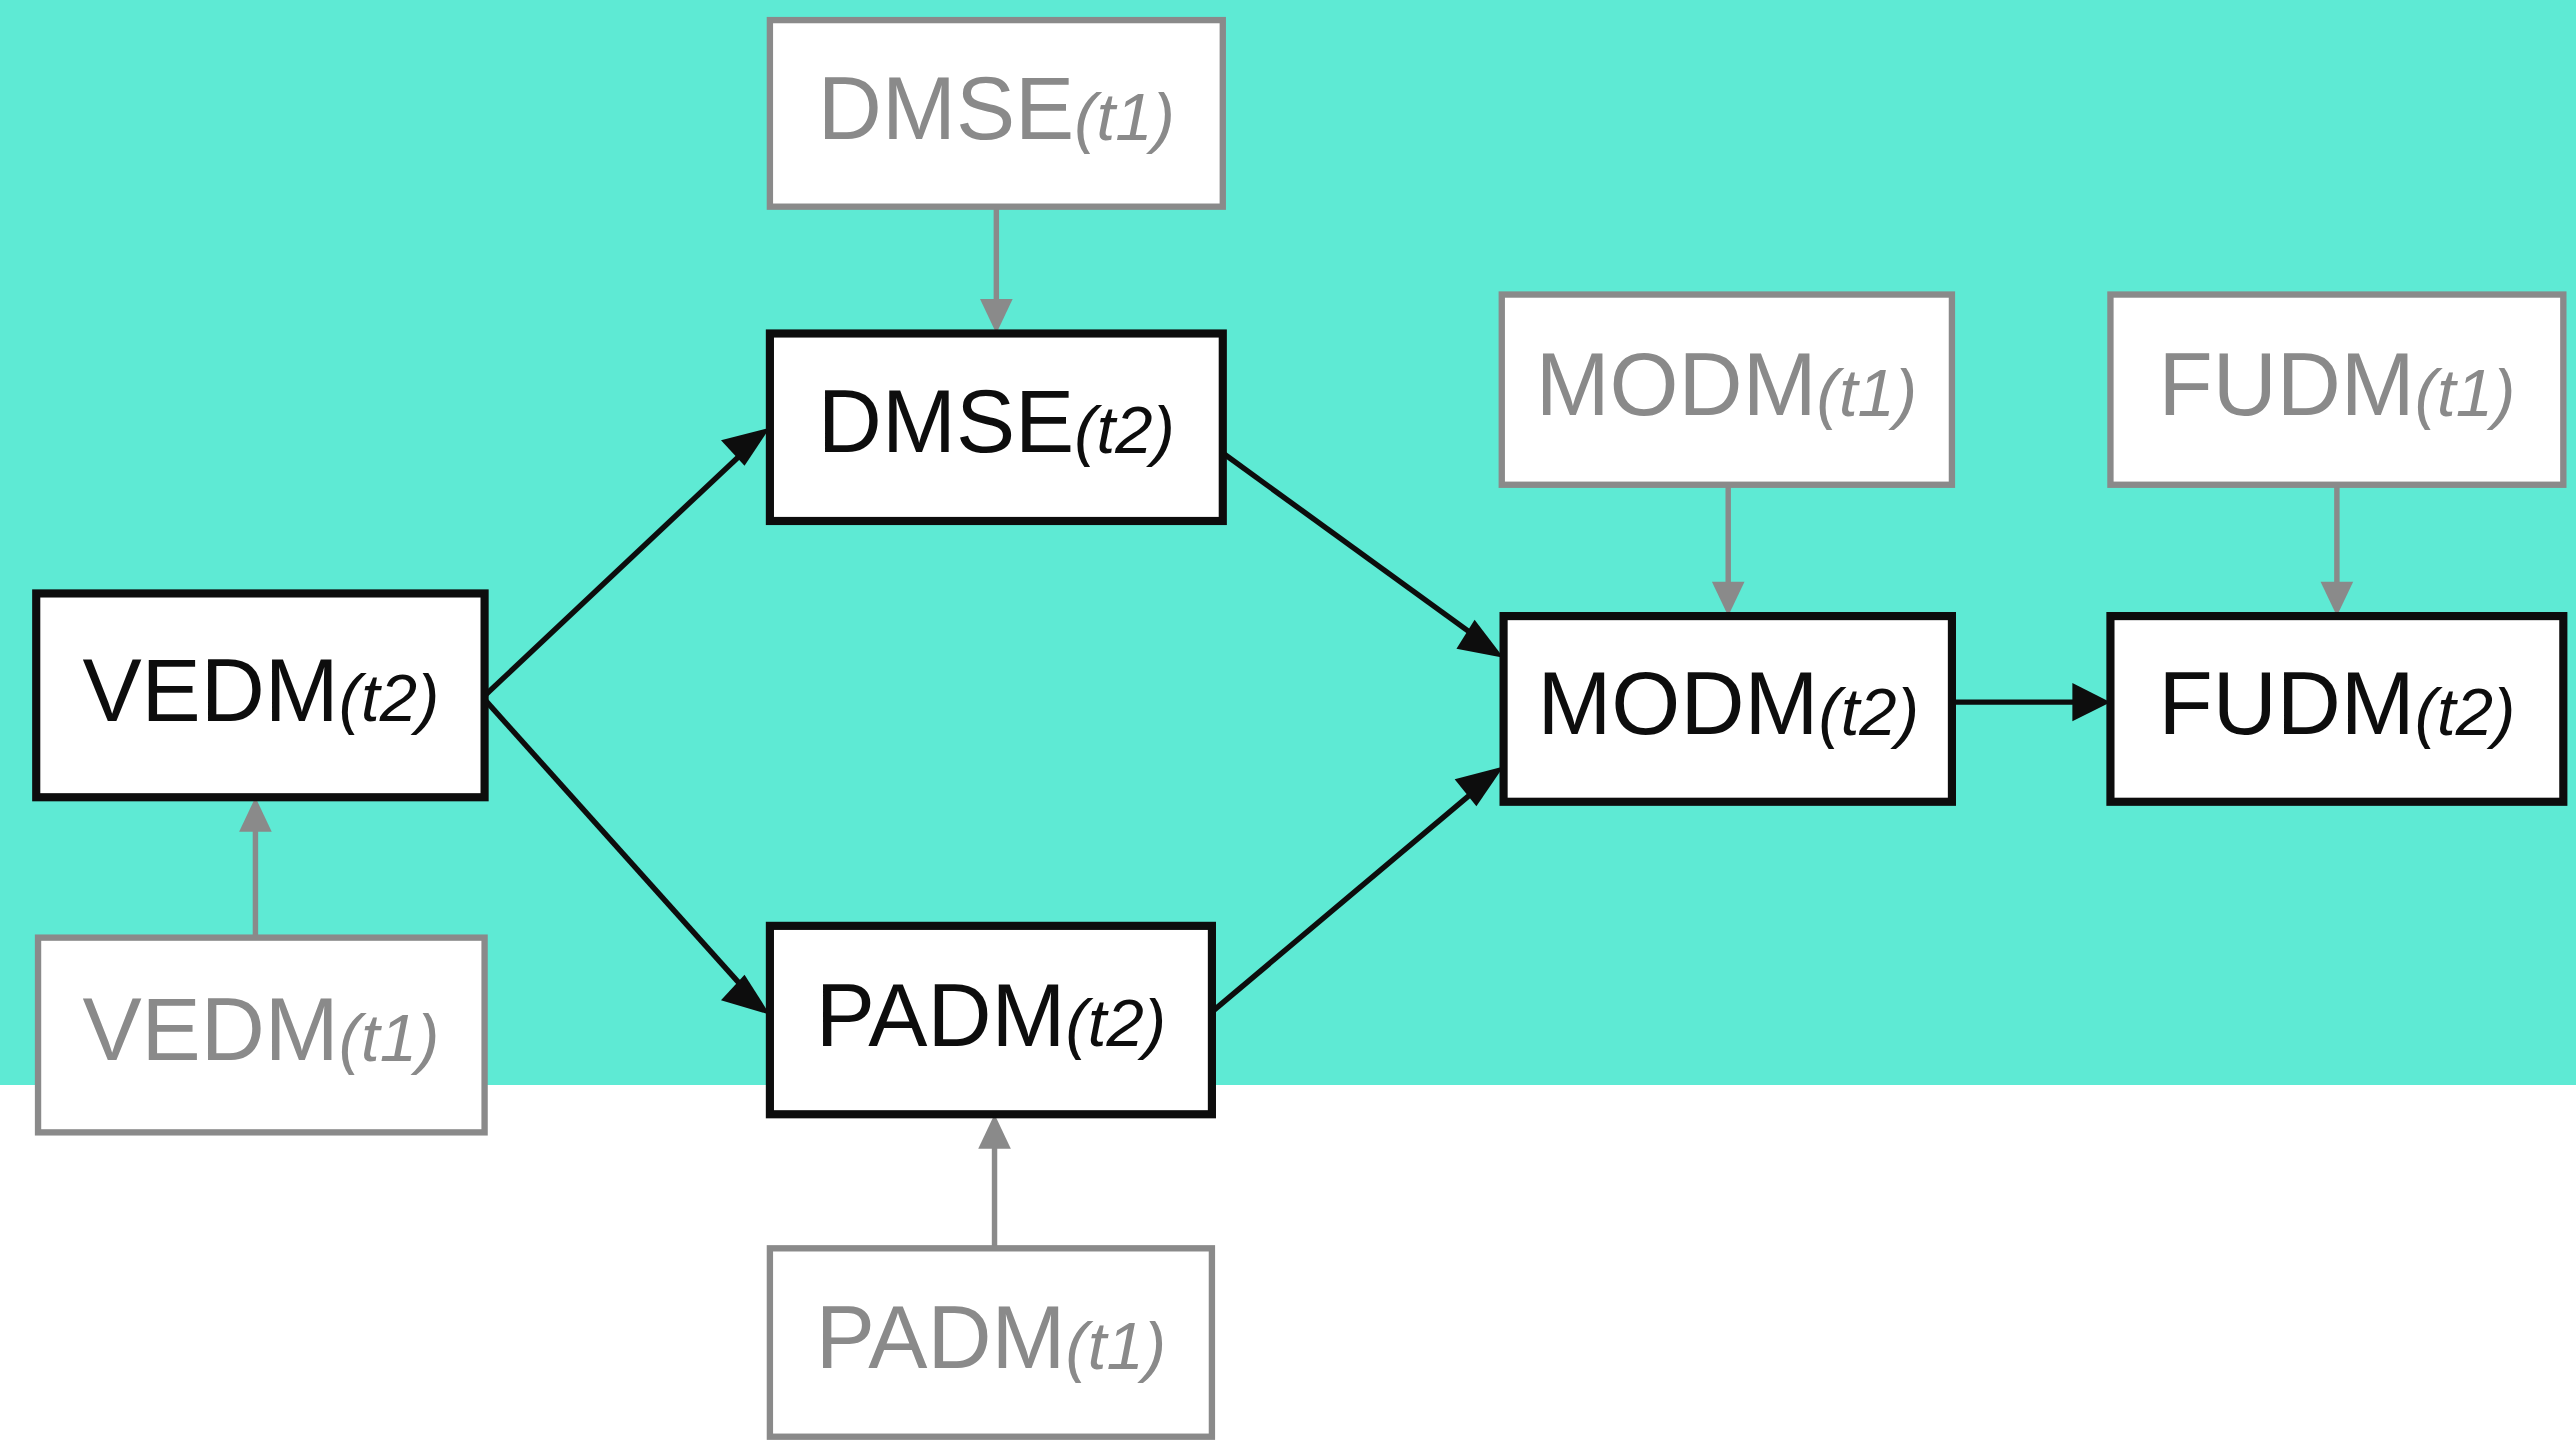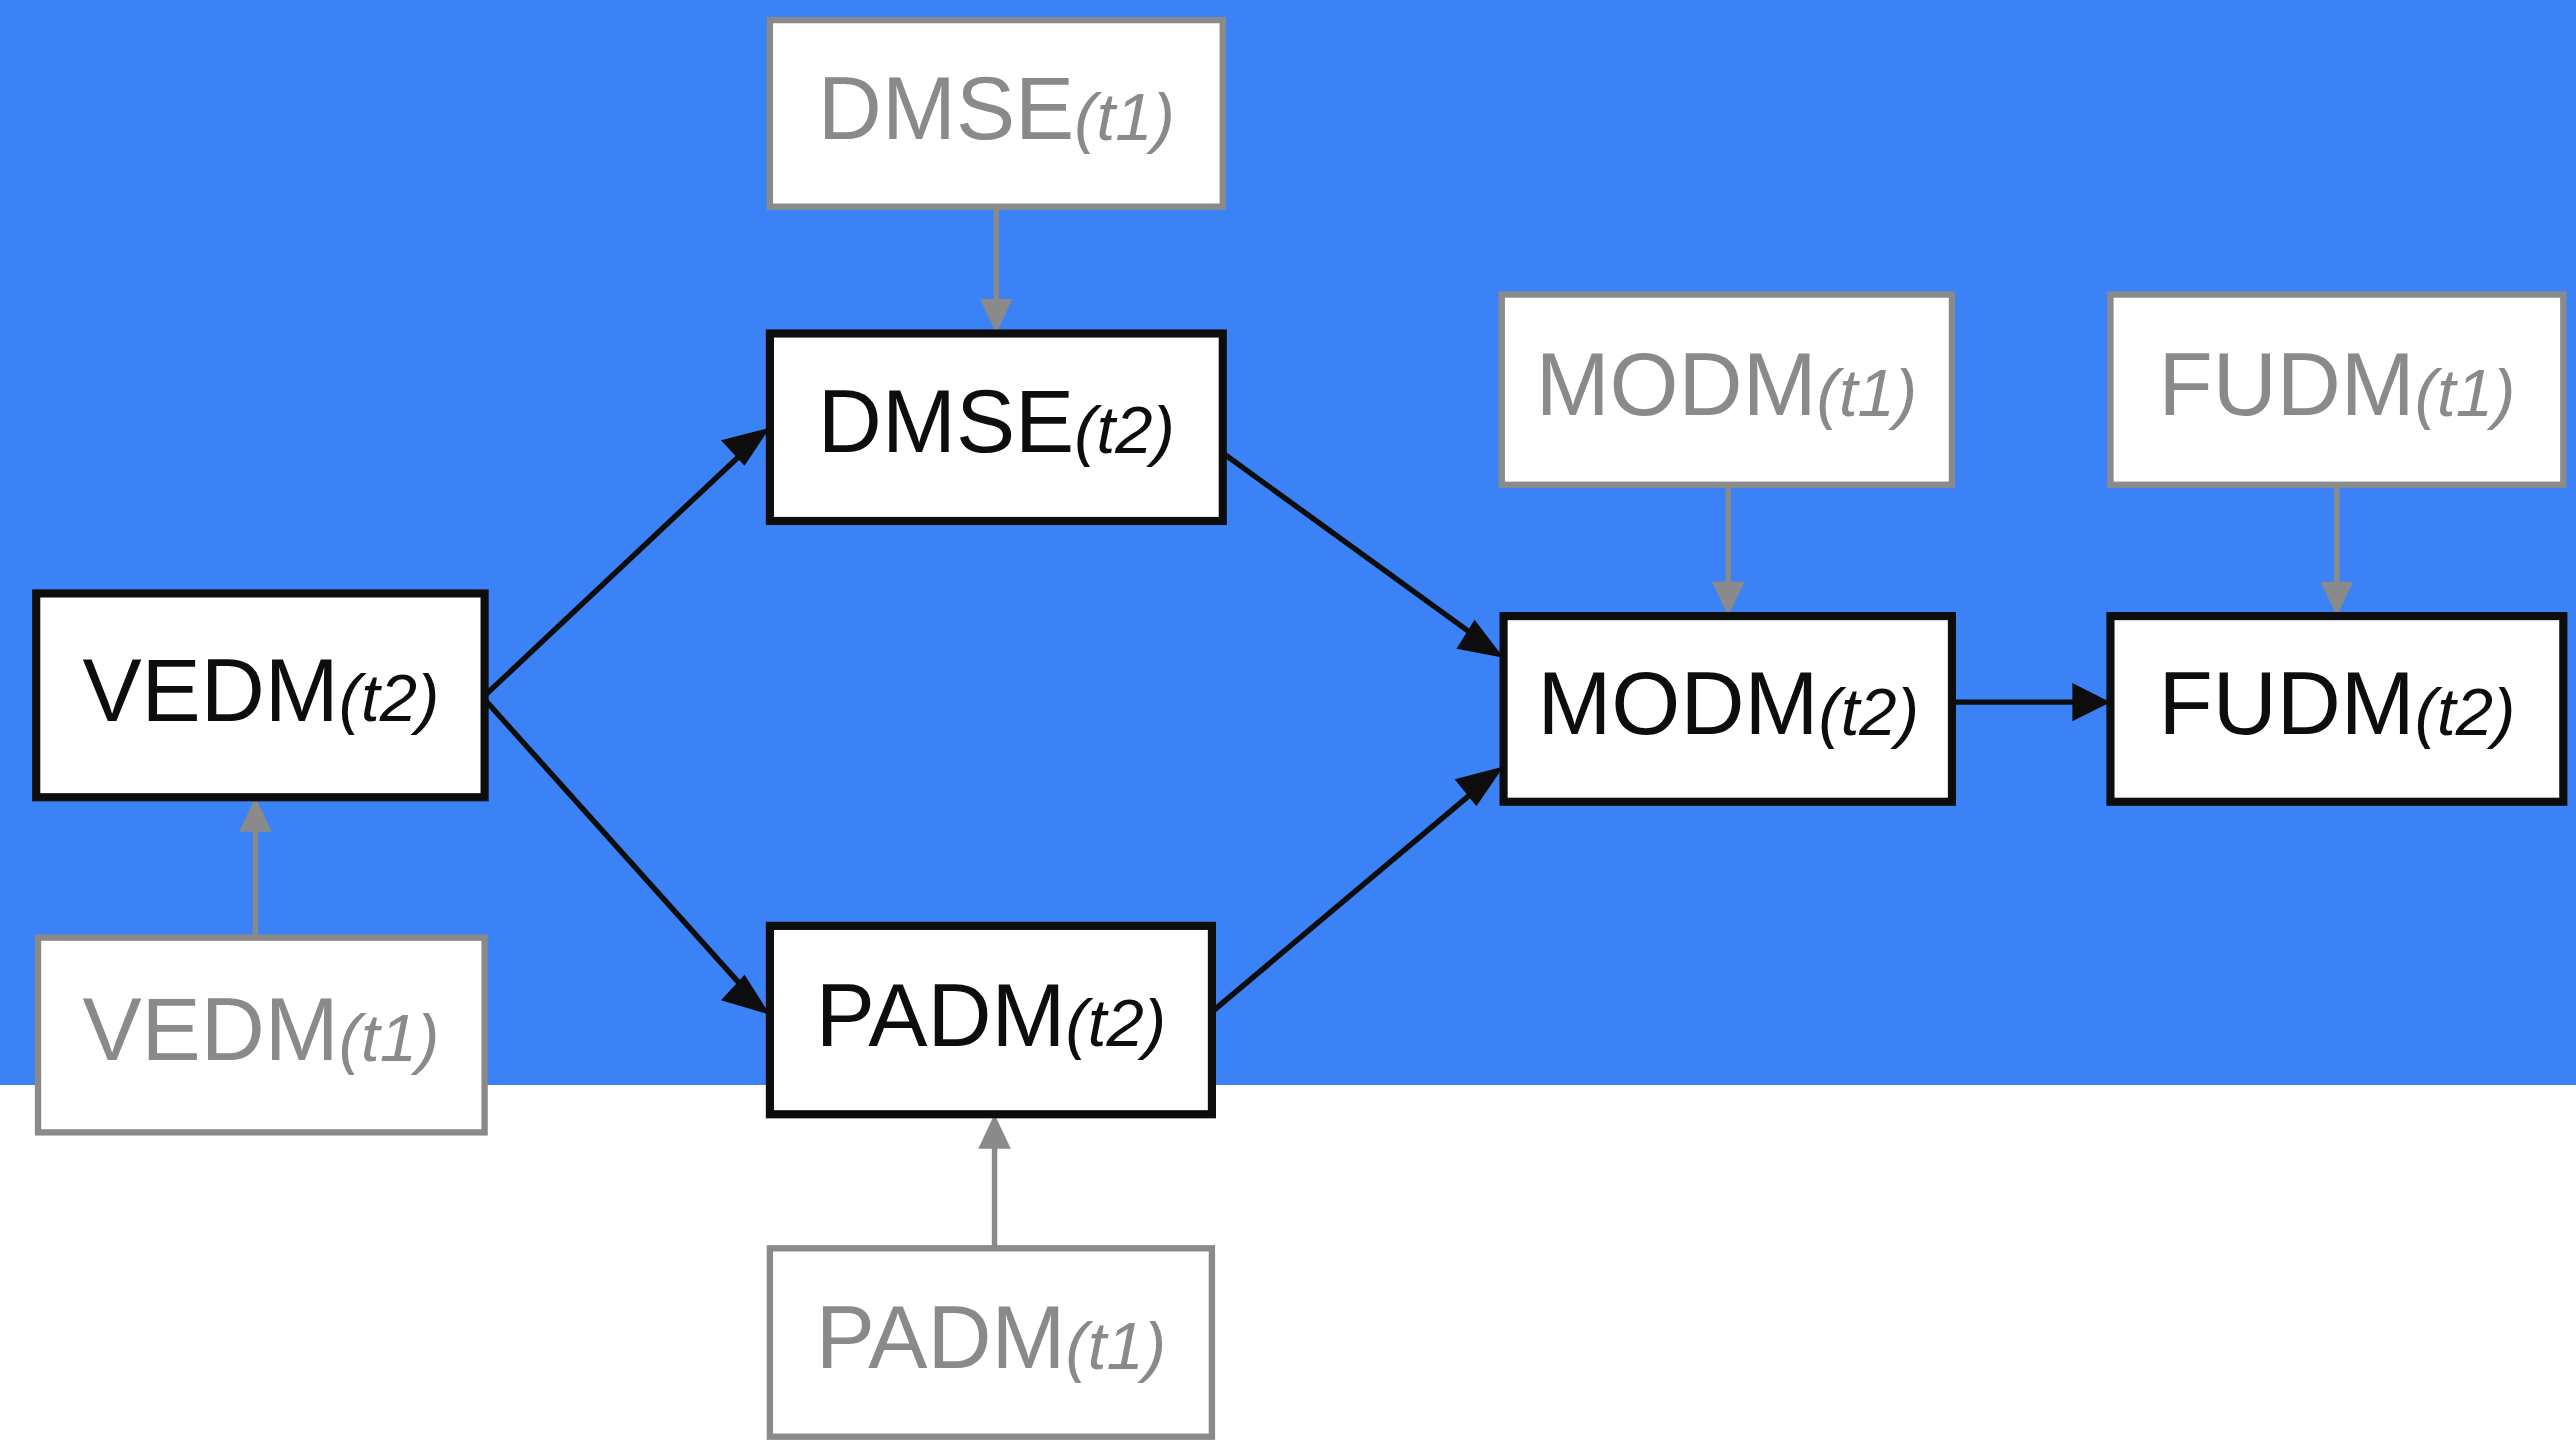--- a/index.html
+++ b/index.html
@@ -10,21 +10,21 @@
   body {
     width: 2576px;
     height: 1455px;
     font-family: "Liberation Sans", sans-serif;
     overflow: hidden;
   }
   #diagram-root {
     position: relative;
     width: 2576px;
     height: 1085px;
-    background: #3b82f6;
+    background: #5eead4;
   }
   svg.diagram-canvas {
     position: absolute;
     top: 0;
     left: 0;
     width: 2576px;
     height: 1455px;
     display: block;
   }
   .node-box-t2 {

